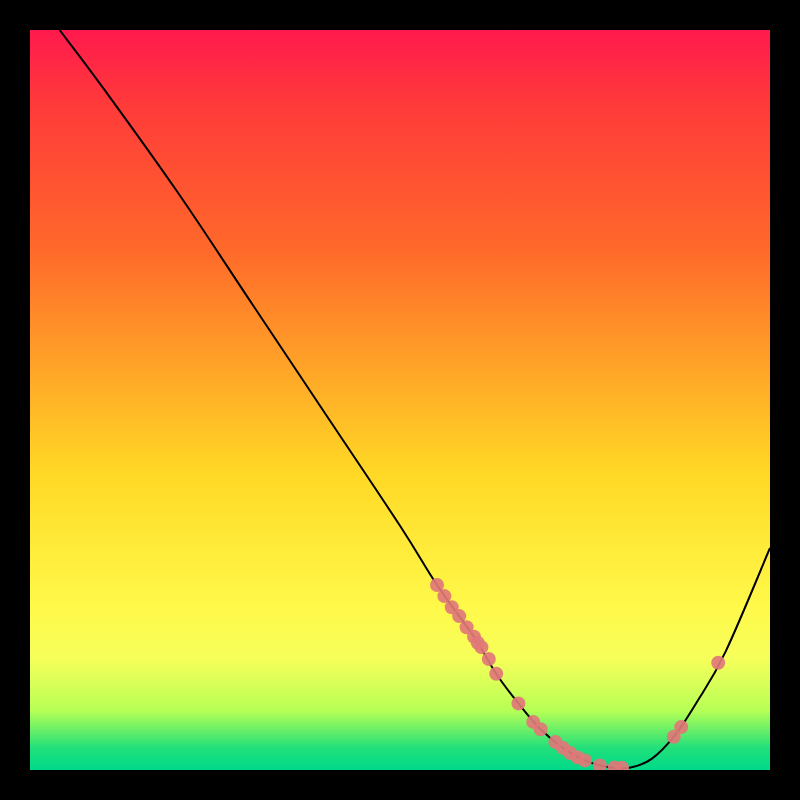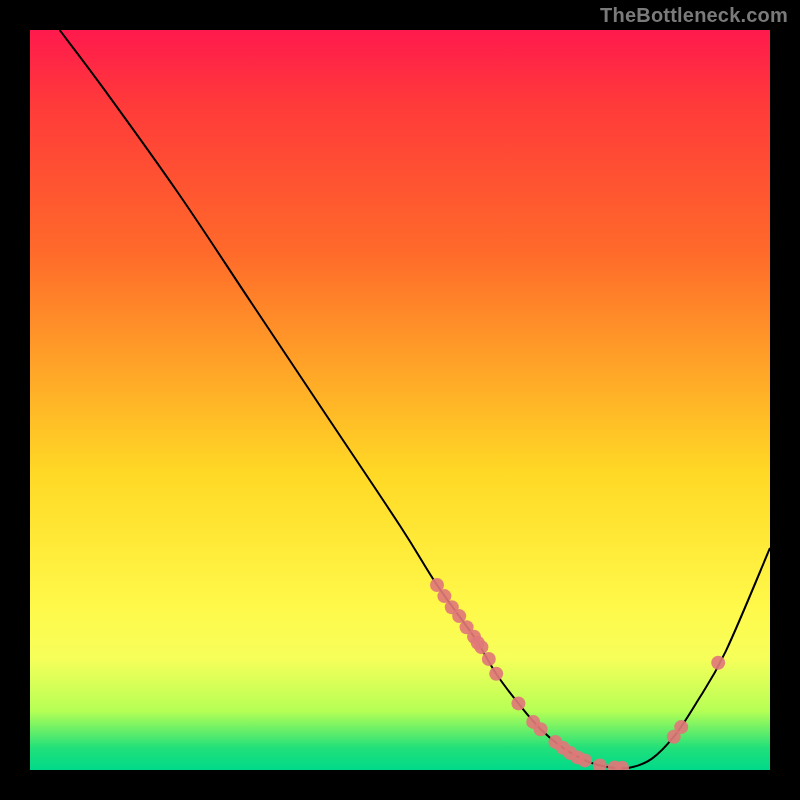--- a/index.html
+++ b/index.html
@@ -52,21 +52,20 @@
     color: #7a7a7a;
     font-size: 20px;
     font-weight: 600;
     letter-spacing: 0.2px;
   }
 </style>
 </head>
 <body>
 
 <div id="frame">
-  <div id="watermark">TheBottleneck.com</div>
   <div id="plot">
     <svg id="curve" viewBox="0 0 740 740" preserveAspectRatio="none">
       <g id="curve-path-g">
           <path d="M 29.6 0 C 37.592 10.655999999999988 52.688 29.89599999999994 74 59.19999999999993 C 95.312 88.50399999999992 121.36 124.17199999999994 148 162.79999999999995 C 174.64 201.42799999999997 195.36 233.84 222 273.8 C 248.64 313.76 269.36 344.84000000000003 296 384.8 C 322.64 424.76 350.02 465.164 370 495.79999999999995 C 389.98 526.4359999999999 393.68000000000006 535.02 407.00000000000006 555 C 420.32000000000005 574.98 433.344 590.8159999999999 444 606.8 C 454.656 622.784 458.20799999999997 631.8119999999999 466.2 643.8 C 474.192 655.788 480.408 663.41 488.40000000000003 673.4 C 496.39200000000005 683.39 502.608 691.308 510.59999999999997 699.3 C 518.592 707.2919999999999 524.808 712.2056 532.8 717.8 C 540.7919999999999 723.3943999999999 547.008 726.9168 555 730.38 C 562.992 733.8432 569.2080000000001 735.708 577.2 737.04 C 585.192 738.372 591.4080000000001 739.2452 599.4000000000001 737.78 C 607.392 736.3148 613.6080000000001 734.4943999999999 621.6 728.9 C 629.592 723.3056 635.808 716.69 643.8 706.7 C 651.7919999999999 696.71 656.676 688.718 666 673.4 C 675.324 658.082 682.2799999999999 649.572 695.5999999999999 621.6 C 708.92 593.628 732.008 536.648 740 518" fill="none" stroke="#000000" stroke-width="2"></path>
         </g>
       <g id="scatter-g">
           <circle cx="407.00000000000006" cy="555" r="7" fill="#e07878" fill-opacity="0.92"></circle>
           <circle cx="414.40000000000003" cy="566.1" r="7" fill="#e07878" fill-opacity="0.92"></circle>
           <circle cx="421.79999999999995" cy="577.2" r="7" fill="#e07878" fill-opacity="0.92"></circle>
           <circle cx="429.2" cy="586.0799999999999" r="7" fill="#e07878" fill-opacity="0.92"></circle>

